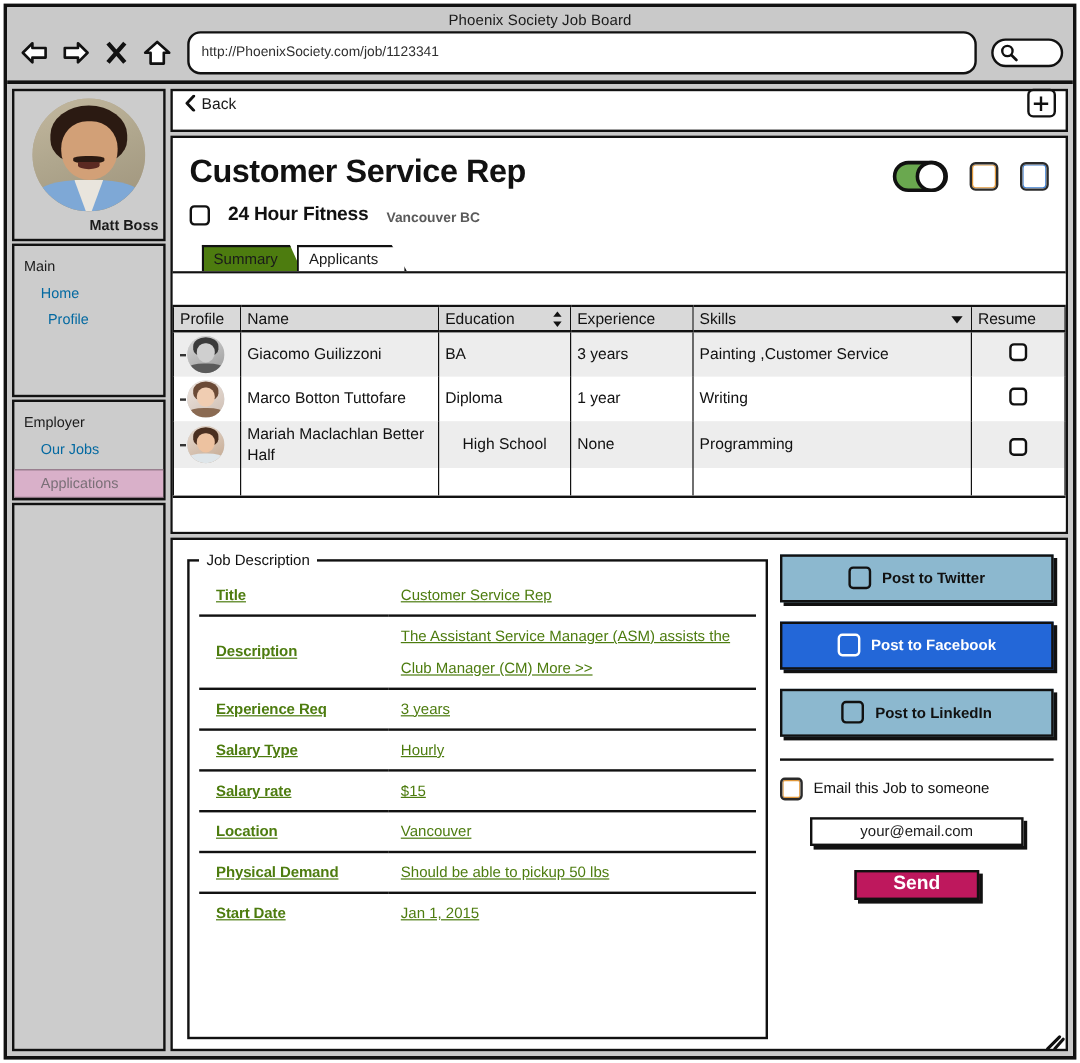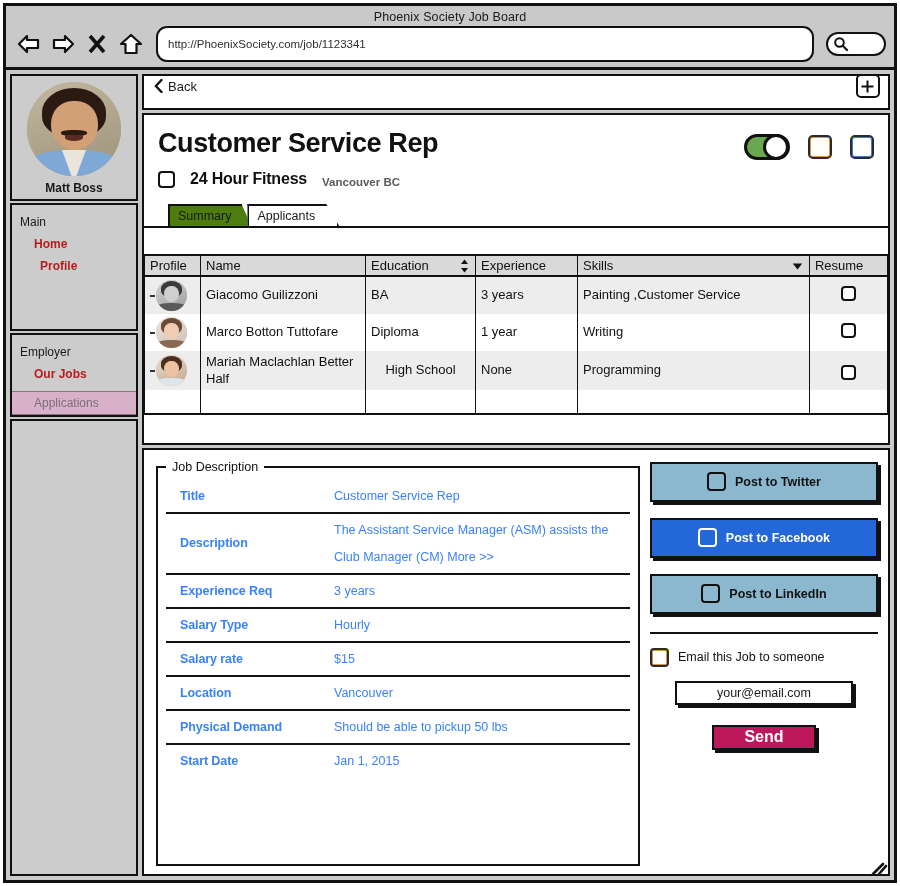--- a/index.html
+++ b/index.html
@@ -104,21 +104,21 @@
     gap: 2px;
   }
 
   .side-block {
     background: #cccccc;
     border: 2px solid #111;
   }
 
   #profile-block {
     padding: 6px 4px 4px;
-    text-align: center;
+    text-align: right;
   }
 
   #avatar {
     width: 94px; height: 94px;
     border-radius: 50%;
     margin: 0 auto;
     overflow: hidden;
     background: #b3a893;
     position: relative;
   }
@@ -150,23 +150,23 @@
   #employer-nav-block { padding: 8px 0 0; flex: 0 0 auto; }
   #filler-block { flex: 1 1 auto; }
 
   .nav-group-label {
     font-size: 12px;
     padding: 2px 0 4px 8px;
     color: #1a1a1a;
   }
   .nav-item {
     font-size: 12px;
-    font-weight: bold;
+    font-weight: normal;
     padding: 4px 0 4px 22px;
-    color: #b91c1c;
+    color: #0369a1;
   }
   .nav-item.indent2 { padding-left: 28px; }
   .nav-item.active {
     background: #d9b0c9;
     color: #7a6f77;
     font-weight: normal;
     padding-left: 22px;
     border-top: 1px solid #8a7280;
     border-bottom: 1px solid #8a7280;
     margin-top: 6px;
@@ -411,21 +411,22 @@
   }
   table#desc-table {
     width: 100%;
     border-collapse: collapse;
     font-size: 12.5px;
   }
   #desc-table td {
     border-bottom: 2px solid #111;
     padding: 9px 4px 9px 14px;
     vertical-align: middle;
-    color: #3b82f6;
+    color: #4d7c0f;
+    text-decoration: underline;
   }
   #desc-table tr:last-child td { border-bottom: none; }
   #desc-table td.lbl { width: 158px; font-weight: bold; letter-spacing: -.1px; }
   #desc-table td.val { padding-left: 10px; }
   #desc-table td.val .line2 { display: block; margin-top: 13px; }
 
   
   #share-col {
     width: 228px;
     flex: 0 0 228px;

